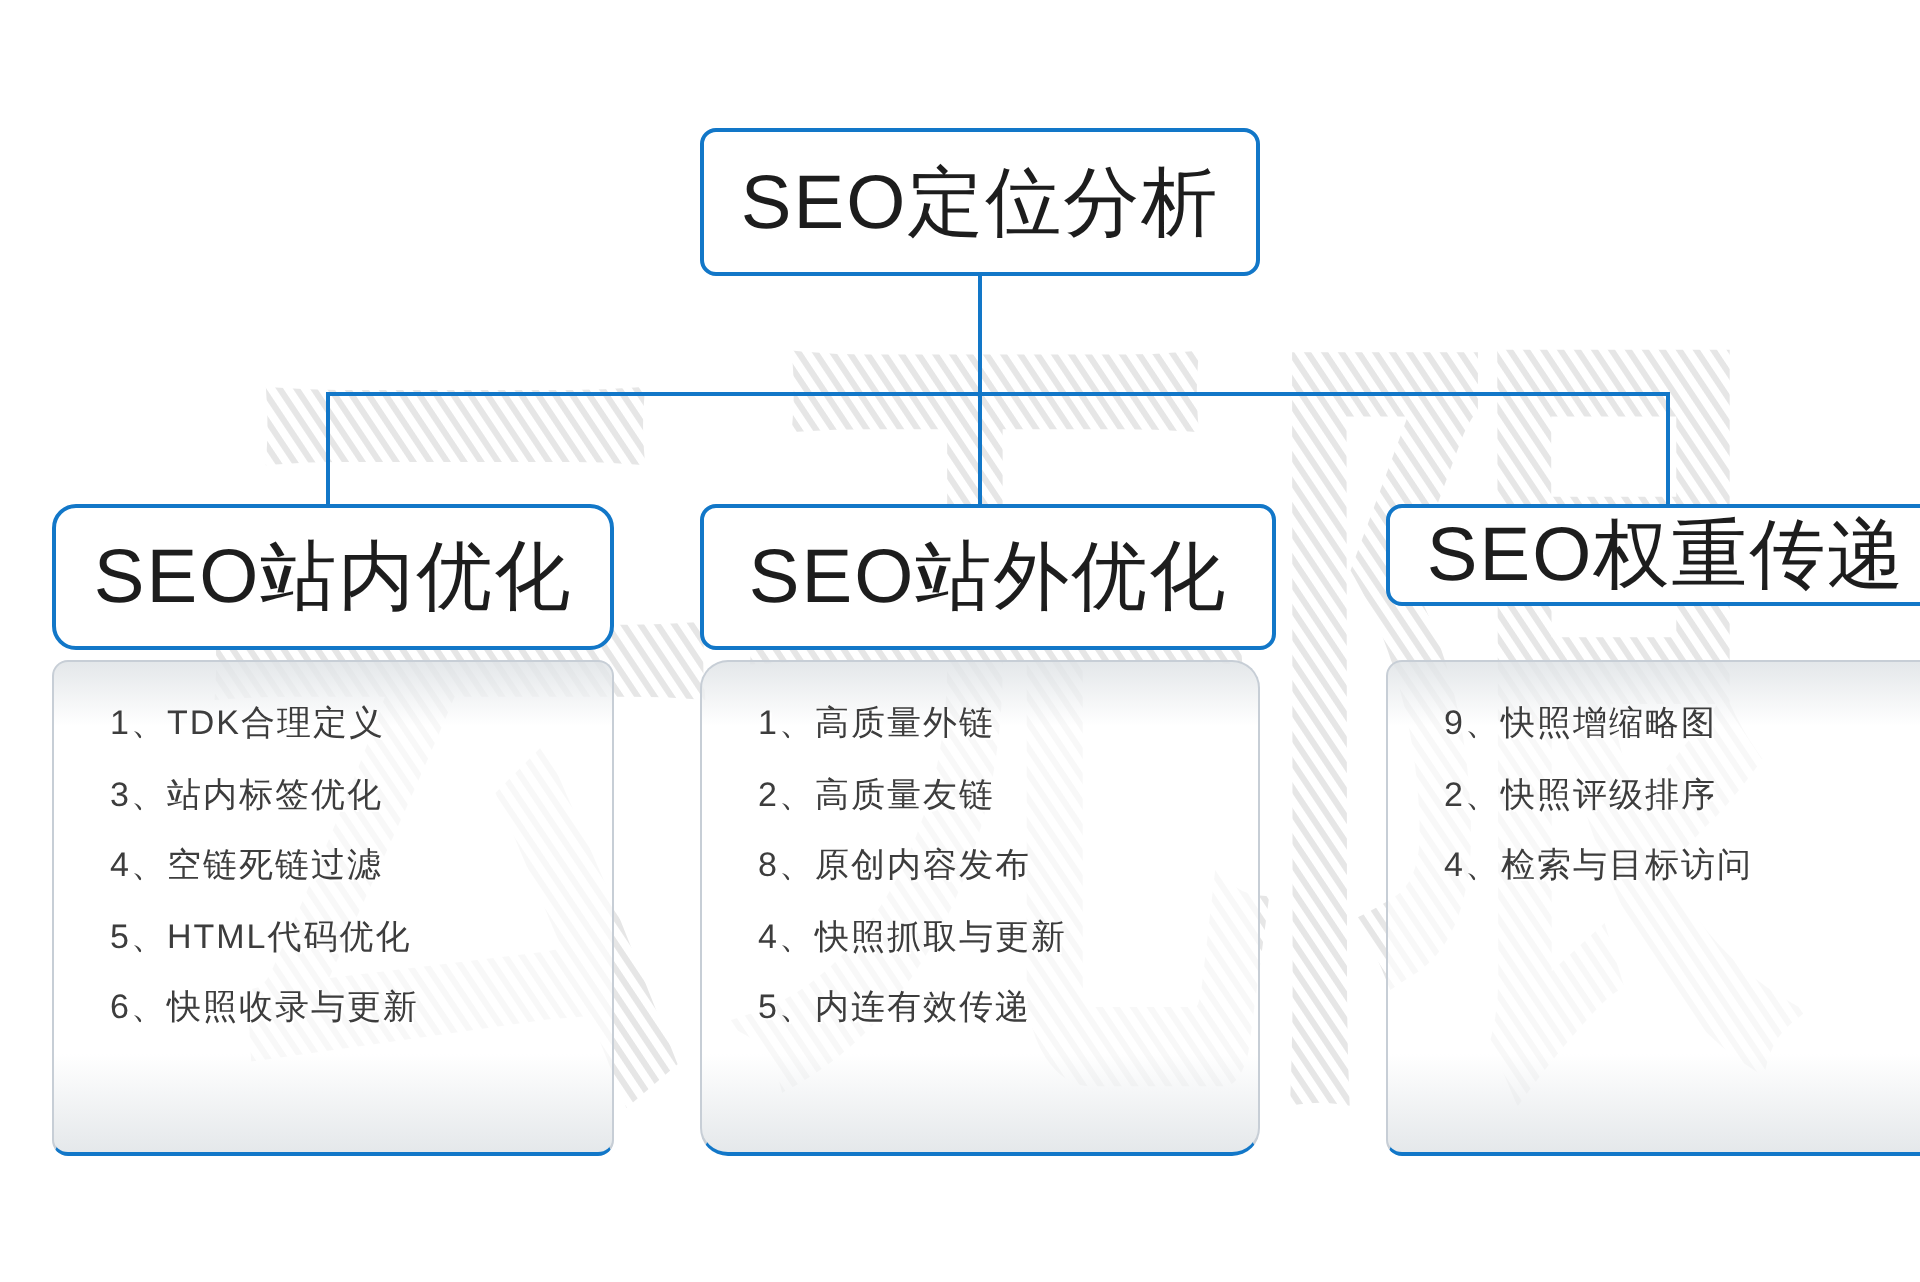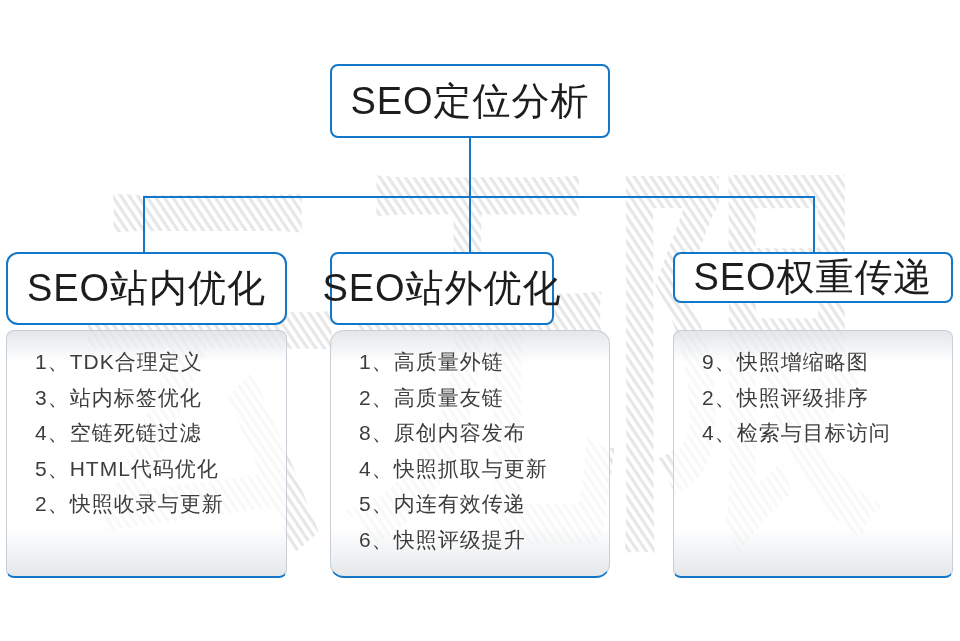--- a/index.html
+++ b/index.html
@@ -10,21 +10,21 @@
     --watermark: #e6e6e6;
   }
   * { margin: 0; padding: 0; box-sizing: border-box; }
   html, body { width: 960px; height: 641px; }
   body {
     position: relative;
     background: #ffffff;
     overflow: hidden;
     font-family: "Liberation Sans", sans-serif;
   }
-  .stage { position: absolute; inset: 0; }
+  .stage { position: absolute; inset: 0; margin-left: 20px; }
 
   
   .watermark-svg { position: absolute; left: 0; top: 0; width: 960px; height: 641px; }
 
   
   .connector { position: absolute; background: var(--accent); }
   .conn-v-root   { left: 469px; top: 138px; width: 2px; height: 60px; }
   .conn-h-main   { left: 143px; top: 196px; width: 672px; height: 2px; }
   .conn-v-left   { left: 143px; top: 196px; width: 2px; height: 58px; }
   .conn-v-mid    { left: 469px; top: 196px; width: 2px; height: 58px; }
@@ -39,21 +39,21 @@
     display: flex;
     align-items: center;
     justify-content: center;
     font-size: 38px;
     color: var(--title-text);
     letter-spacing: 1px;
     white-space: nowrap;
   }
   .node-root  { left: 330px; top: 64px;  width: 280px; height: 74px; }
   .node-left  { left: 6px;   top: 252px; width: 281px; height: 73px; border-radius: 12px; }
-  .node-mid   { left: 330px; top: 252px; width: 224px; height: 73px; }
+  .node-mid   { left: 330px; top: 252px; width: 288px; height: 73px; }
   .node-right { left: 673px; top: 252px; width: 280px; height: 51px; }
 
   
   .panel {
     position: absolute;
     top: 330px;
     height: 248px;
     background: linear-gradient(180deg,
                 rgba(223,227,230,0.85) 0%,
                 rgba(255,255,255,0.72) 13%,
@@ -65,21 +65,21 @@
   }
   .panel-left  { left: 6px;   width: 281px; }
   .panel-mid   { left: 330px; width: 280px; border-radius: 14px; }
   .panel-right { left: 673px; width: 280px; }
 
   .item-list {
     list-style: none;
     padding: 13px 6px 0 28px;
   }
   .item-list li {
-    font-size: 21px;
+    font-size: 17px;
     line-height: 35.5px;
     color: var(--list-text);
     text-shadow: 1px 1px 0 #ffffff;
     letter-spacing: 1px;
     white-space: nowrap;
   }
 </style>
 </head>
 <body>
 
@@ -116,32 +116,31 @@
   <div class="node node-right">
     <span>SEO权重传递</span>
   </div>
 
   <div class="panel panel-left">
     <ul class="item-list">
       <li>1、TDK合理定义</li>
       <li>3、站内标签优化</li>
       <li>4、空链死链过滤</li>
       <li>5、HTML代码优化</li>
-      <li>2、快照收录与更新</li>
+      <li>6、快照收录与更新</li>
     </ul>
   </div>
 
   <div class="panel panel-mid">
     <ul class="item-list">
       <li>1、高质量外链</li>
       <li>2、高质量友链</li>
       <li>8、原创内容发布</li>
       <li>4、快照抓取与更新</li>
       <li>5、内连有效传递</li>
-      <li>6、快照评级提升</li>
     </ul>
   </div>
 
   <div class="panel panel-right">
     <ul class="item-list">
       <li>9、快照增缩略图</li>
       <li>2、快照评级排序</li>
       <li>4、检索与目标访问</li>
     </ul>
   </div>

